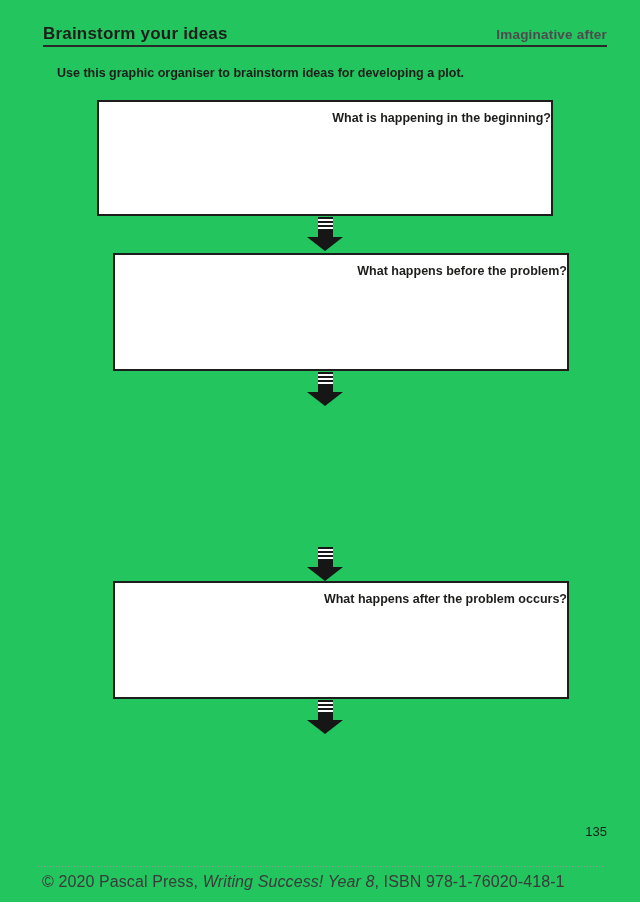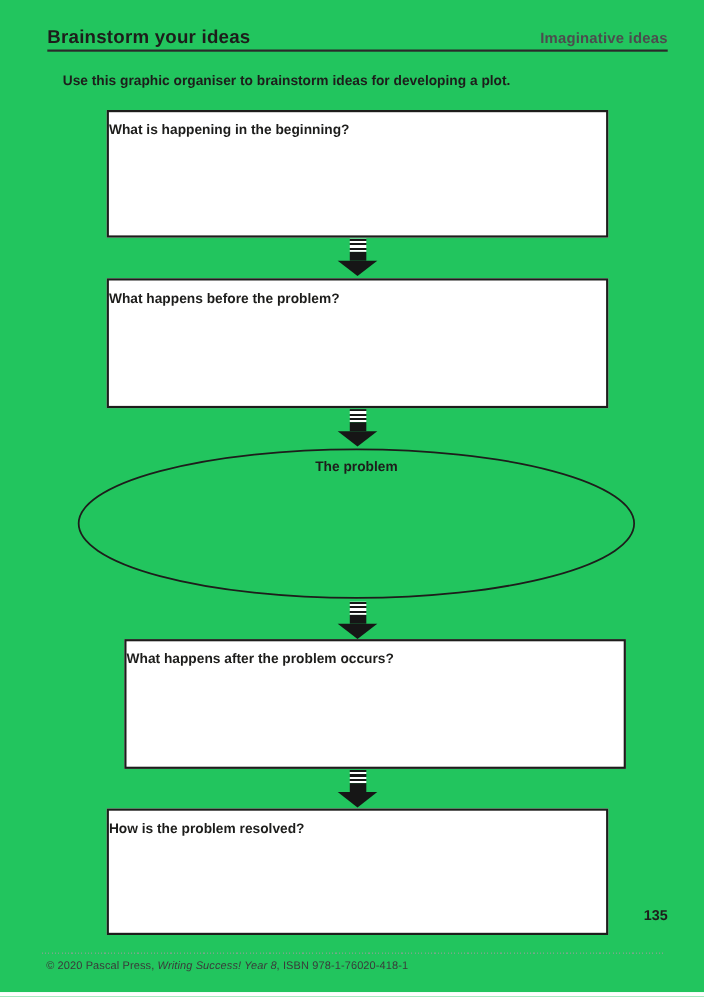--- a/index.html
+++ b/index.html
@@ -58,28 +58,28 @@
   .flow-box {
     position: absolute;
     left: 97px;
     width: 452px;
     border: 2px solid #1d1d1b;
     background: #ffffff;
     box-sizing: content-box;
   }
   .flow-box .q {
     display: block;
-    text-align: left;
+    text-align: right;
     padding-top: 9px;
     font-size: 12.5px;
     font-weight: bold;
     color: #1d1d1b;
   }
   #box-beginning { top: 100px; height: 112px; }
-  #box-before    { top: 253px; height: 114px; }
+  #box-before    { top: 253px; height: 114px; margin-left: 16px; }
   #box-after     { top: 581px; height: 114px; margin-left: 16px; }
   #box-resolved  { top: 735px; height: 111px; }
 
   .flow-ellipse {
     position: absolute;
     left: 70px;
     top: 407px;
     width: 508px;
     height: 138px;
   }
@@ -140,41 +140,41 @@
     background: repeating-linear-gradient(
       to right,
       #9b9b9b 0px, #9b9b9b 1px,
       transparent 1px, transparent 3px
     );
   }
   .copyright {
     position: absolute;
     left: 42px;
     top: 873px;
-    font-size: 10px;
+    font-size: 16px;
     color: #3a3a3a;
     letter-spacing: 0.1px;
   }
   .copyright .italic { font-style: italic; }
   .page-number {
     position: absolute;
     right: 33px;
     top: 824px;
     font-size: 13px;
-    font-weight: bold;
+    font-weight: normal;
     color: #1d1d1b;
   }
 </style>
 </head>
 <body>
 
 <div class="page">
 
   <div class="page-title">Brainstorm your ideas</div>
-  <div class="section-label">Imaginative ideas</div>
+  <div class="section-label">Imaginative after</div>
   <div class="header-rule"></div>
   <div class="instruction">Use this graphic organiser to brainstorm ideas for developing a plot.</div>
 
   <div class="flow-box" id="box-beginning">
     <span class="q">What is happening in the beginning?</span>
   </div>
 
   <div class="down-arrow" id="arrow-1">
     <div class="stripes"></div>
     <div class="shaft"></div>
@@ -184,44 +184,35 @@
   <div class="flow-box" id="box-before">
     <span class="q">What happens before the problem?</span>
   </div>
 
   <div class="down-arrow" id="arrow-2">
     <div class="stripes"></div>
     <div class="shaft"></div>
     <div class="head"></div>
   </div>
 
-  <div class="flow-ellipse">
-    <svg width="508" height="138" viewBox="0 0 508 138">
-      <ellipse cx="254" cy="69" rx="252.5" ry="67.5" fill="none" stroke="#1d1d1b" stroke-width="1.6"></ellipse>
-    </svg>
-    <span class="q">The problem</span>
-  </div>
 
   <div class="down-arrow" id="arrow-3">
     <div class="stripes"></div>
     <div class="shaft"></div>
     <div class="head"></div>
   </div>
 
   <div class="flow-box" id="box-after">
     <span class="q">What happens after the problem occurs?</span>
   </div>
 
   <div class="down-arrow" id="arrow-4">
     <div class="stripes"></div>
     <div class="shaft"></div>
     <div class="head"></div>
   </div>
 
-  <div class="flow-box" id="box-resolved">
-    <span class="q">How is the problem resolved?</span>
-  </div>
 
   <div class="footer-rule"></div>
   <div class="copyright"><span>© 2020 Pascal Press, </span><span class="italic">Writing Success! Year 8</span><span>, ISBN 978-1-76020-418-1</span></div>
   <div class="page-number">135</div>
 
 </div>
 
 </body></html>

